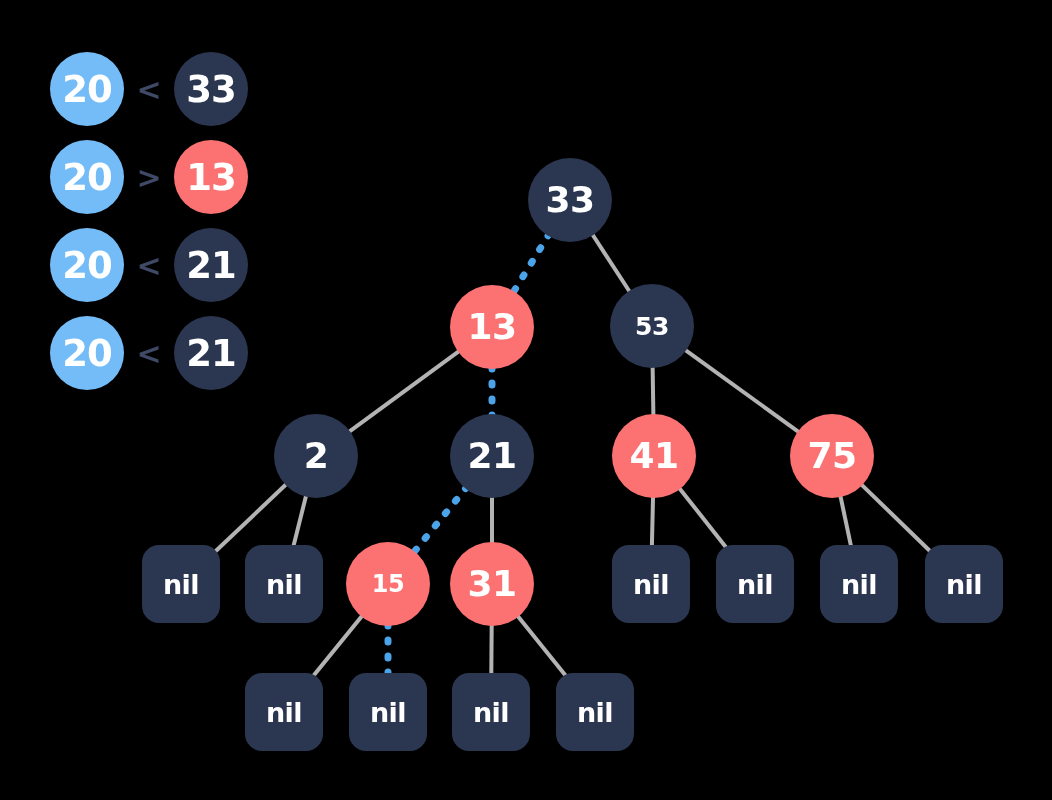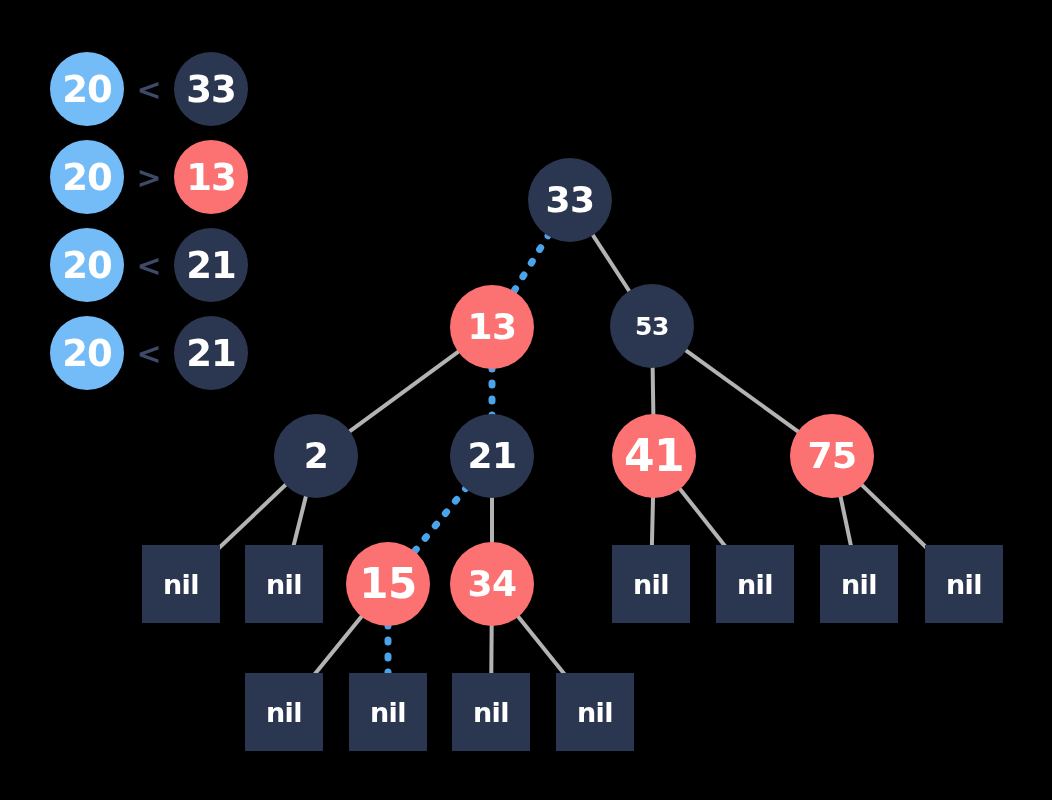--- a/index.html
+++ b/index.html
@@ -34,21 +34,21 @@
     box-sizing: border-box;
     color: #ffffff;
     font-weight: 700;
     font-family: "DejaVu Sans", "Liberation Sans", sans-serif;
     user-select: none;
   }
   .node.circle {
     border-radius: 50%;
   }
   .node.box {
-    border-radius: 0;
+    border-radius: 17px;
   }
   .node.dark   { background: #2b3650; }
   .node.red    { background: #fc7272; }
 
   .node-value {
     line-height: 1;
     letter-spacing: -0.5px;
   }
 
   
@@ -136,31 +136,31 @@
       </div>
       <div class="node circle dark" style="width: 84px; height: 84px; left: 610px; top: 284px; font-size: 25px;">
         <span class="node-value">53</span>
       </div>
       <div class="node circle dark" style="width: 84px; height: 84px; left: 274px; top: 414px; font-size: 36px;">
         <span class="node-value">2</span>
       </div>
       <div class="node circle dark" style="width: 84px; height: 84px; left: 450px; top: 414px; font-size: 36px;">
         <span class="node-value">21</span>
       </div>
-      <div class="node circle red" style="width: 84px; height: 84px; left: 612px; top: 414px; font-size: 44px;">
+      <div class="node circle red" style="width: 84px; height: 84px; left: 612px; top: 414px; font-size: 36px;">
         <span class="node-value">41</span>
       </div>
       <div class="node circle red" style="width: 84px; height: 84px; left: 790px; top: 414px; font-size: 36px;">
         <span class="node-value">75</span>
       </div>
-      <div class="node circle red" style="width: 84px; height: 84px; left: 346px; top: 542px; font-size: 42px;">
+      <div class="node circle red" style="width: 84px; height: 84px; left: 346px; top: 542px; font-size: 24px;">
         <span class="node-value">15</span>
       </div>
       <div class="node circle red" style="width: 84px; height: 84px; left: 450px; top: 542px; font-size: 36px;">
-        <span class="node-value">34</span>
+        <span class="node-value">31</span>
       </div>
       <div class="node box dark" style="width: 78px; height: 78px; left: 142px; top: 545px; font-size: 27px;">
         <span class="node-value">nil</span>
       </div>
       <div class="node box dark" style="width: 78px; height: 78px; left: 245px; top: 545px; font-size: 27px;">
         <span class="node-value">nil</span>
       </div>
       <div class="node box dark" style="width: 78px; height: 78px; left: 612px; top: 545px; font-size: 27px;">
         <span class="node-value">nil</span>
       </div>

